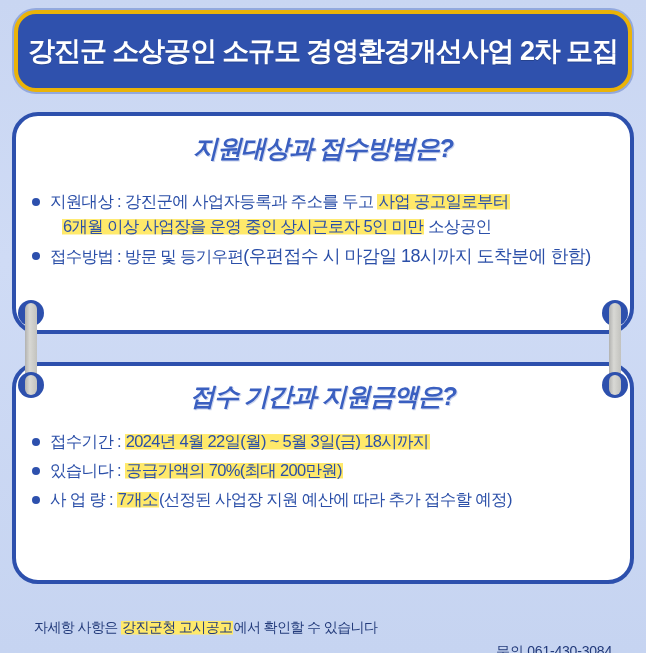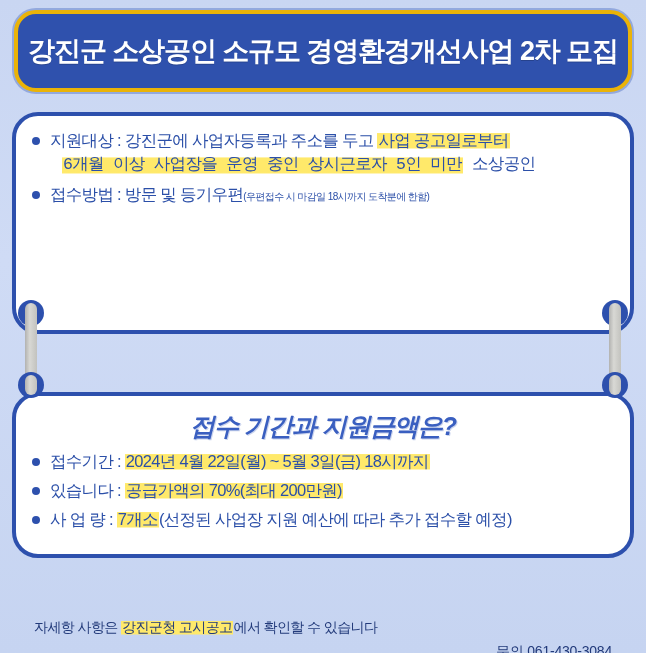--- a/index.html
+++ b/index.html
@@ -36,62 +36,62 @@
 
   
   .card{
     position:absolute;left:12px;width:622px;
     background:#ffffff;
     border:4px solid #2d50ad;
     border-radius:26px;
     box-sizing:border-box;
   }
   #card-1{top:112px;height:222px;}
-  #card-2{top:392px;height:166px;}
+  #card-2{top:362px;height:222px;}
 
   .card-title{
     text-align:center;
     color:#3a5fc0;
     font-size:25px;
     font-weight:bold;
     font-style:italic;
     letter-spacing:-1px;
     margin-top:14px;
     text-shadow:1px 1px 0 rgba(140,160,215,.45);
   }
   #card-1 .card-title{margin-top:16px;}
   #card-2 .card-title{margin-top:14px;}
 
   .bullets{
     margin:10px 0 0 0;padding:0;list-style:none;
   }
-  #card-1 .bullets{margin-top:12px;}
-  #card-2 .bullets{margin-top:6px;}
+  #card-1 .bullets{margin-top:24px;}
+  #card-2 .bullets{margin-top:16px;}
 
   .bullet{
     position:relative;
     padding-left:34px;
     color:#2b4fa8;
     font-size:16.5px;
     letter-spacing:-.7px;
     line-height:1.5;
     margin-bottom:4px;
   }
   .bullet .dot{
     position:absolute;left:16px;top:9px;
     width:8px;height:8px;border-radius:50%;
     background:#2d50ad;
   }
   .bullet .line{display:block;}
-  .bullet .line.indent{padding-left:12px;font-family:Liberation Mono, monospace;}
+  .bullet .line.indent{padding-left:12px;}
   .hl{
     background:linear-gradient(180deg,rgba(255,232,120,0) 12%,#ffe96a 14%,#ffe96a 92%,rgba(255,232,120,.25) 100%);
     padding:0 1px;
   }
-  .small{font-size:10px;letter-spacing:-.6px;}
+  .small{font-size:18px;letter-spacing:-.6px;}
 
   
   .clip{
     position:absolute;width:30px;height:98px;z-index:6;
   }
   #clip-left{left:16px;top:300px;}
   #clip-right{left:600px;top:300px;}
   .clip .bar{
     position:absolute;left:9px;top:6px;width:12px;height:86px;
     background:linear-gradient(90deg,#b2b2b0,#d8d8d4 40%,#c2c2be);
@@ -123,20 +123,21 @@
 
 <div class="poster">
 
   <div class="header-wrap">
     <div class="header-pill">
       <div class="header-title">강진군 소상공인 소규모 경영환경개선사업 2차 모집</div>
     </div>
   </div>
 
   <div class="card" id="card-1">
+    <div class="card-title">지원대상과 접수방법은?</div>
     <ul class="bullets">
 
       <li class="bullet">
         <span class="dot"></span>
         <span class="line"><span>지원대상 : 강진군에 사업자등록과 주소를 두고 </span><span class="hl">사업 공고일로부터</span></span>
         <span class="line indent"><span class="hl">6개월 이상 사업장을 운영 중인 상시근로자 5인 미만</span><span> 소상공인</span></span>
       </li>
 
 
       <li class="bullet">

